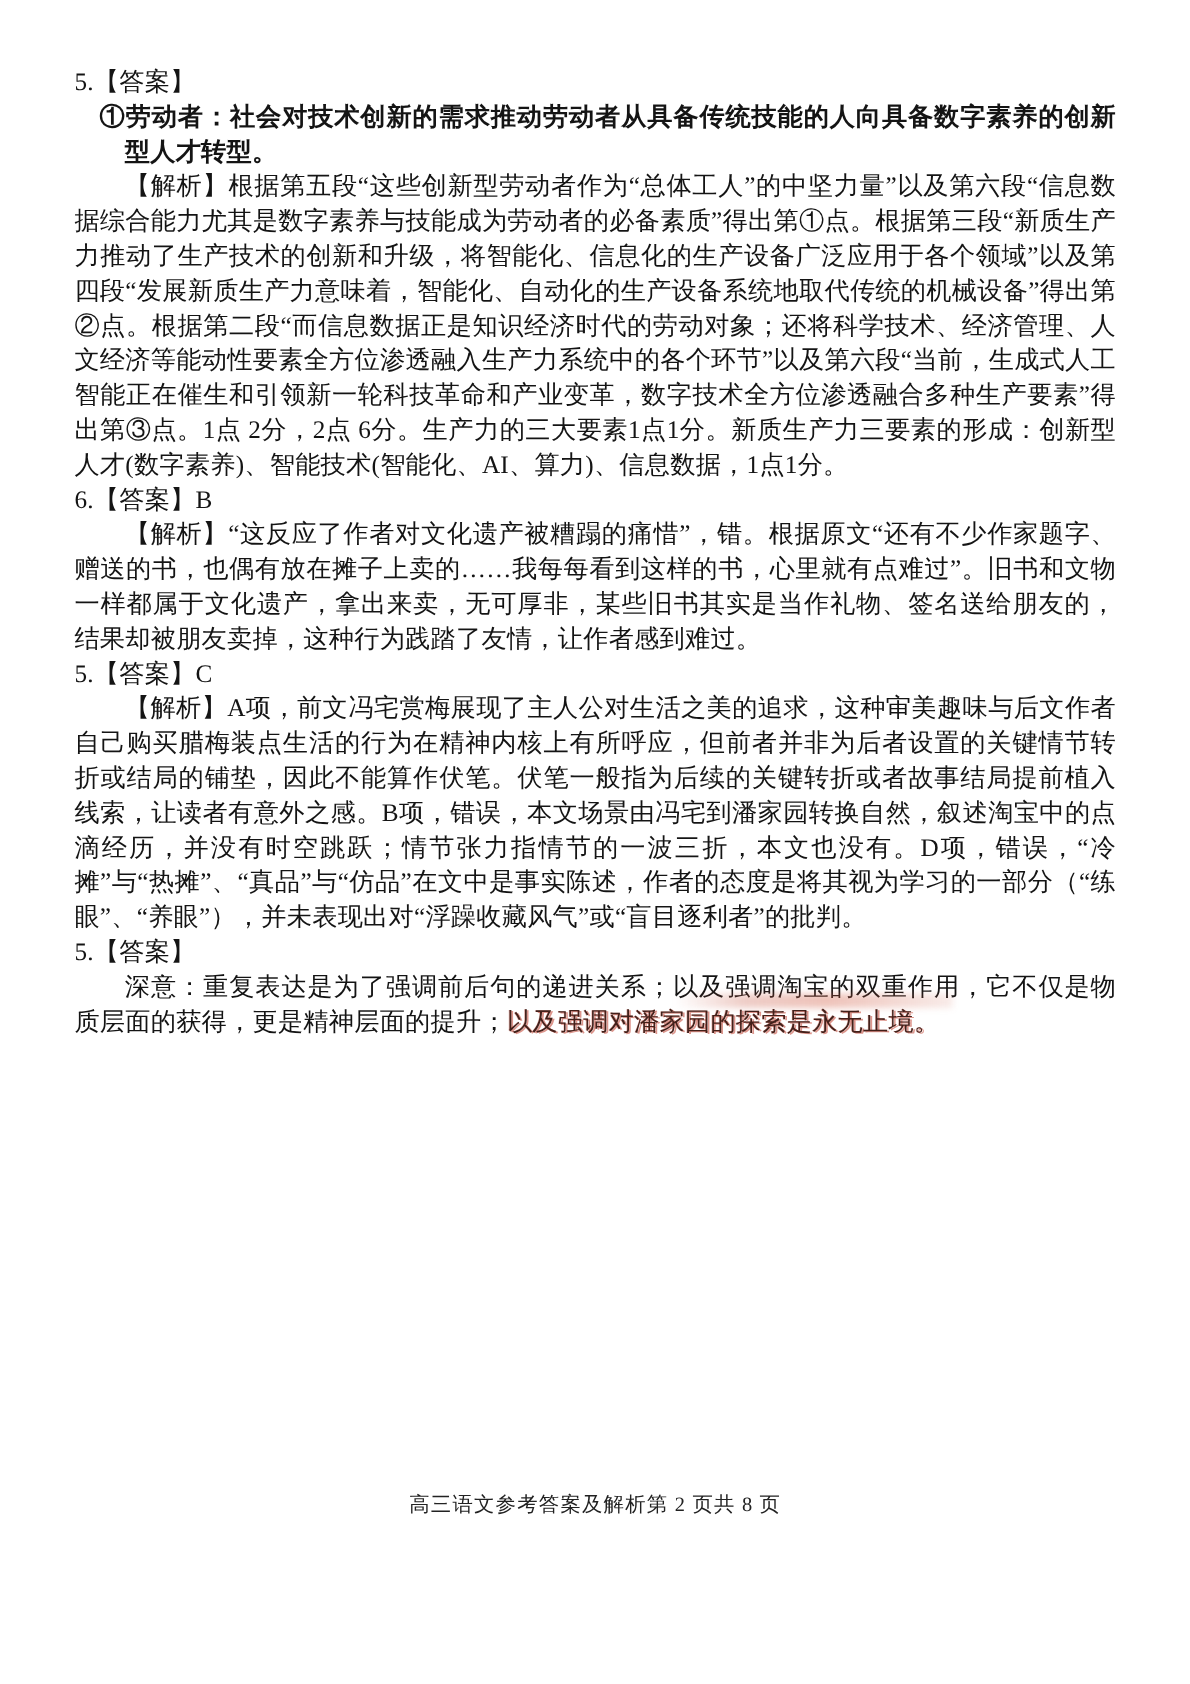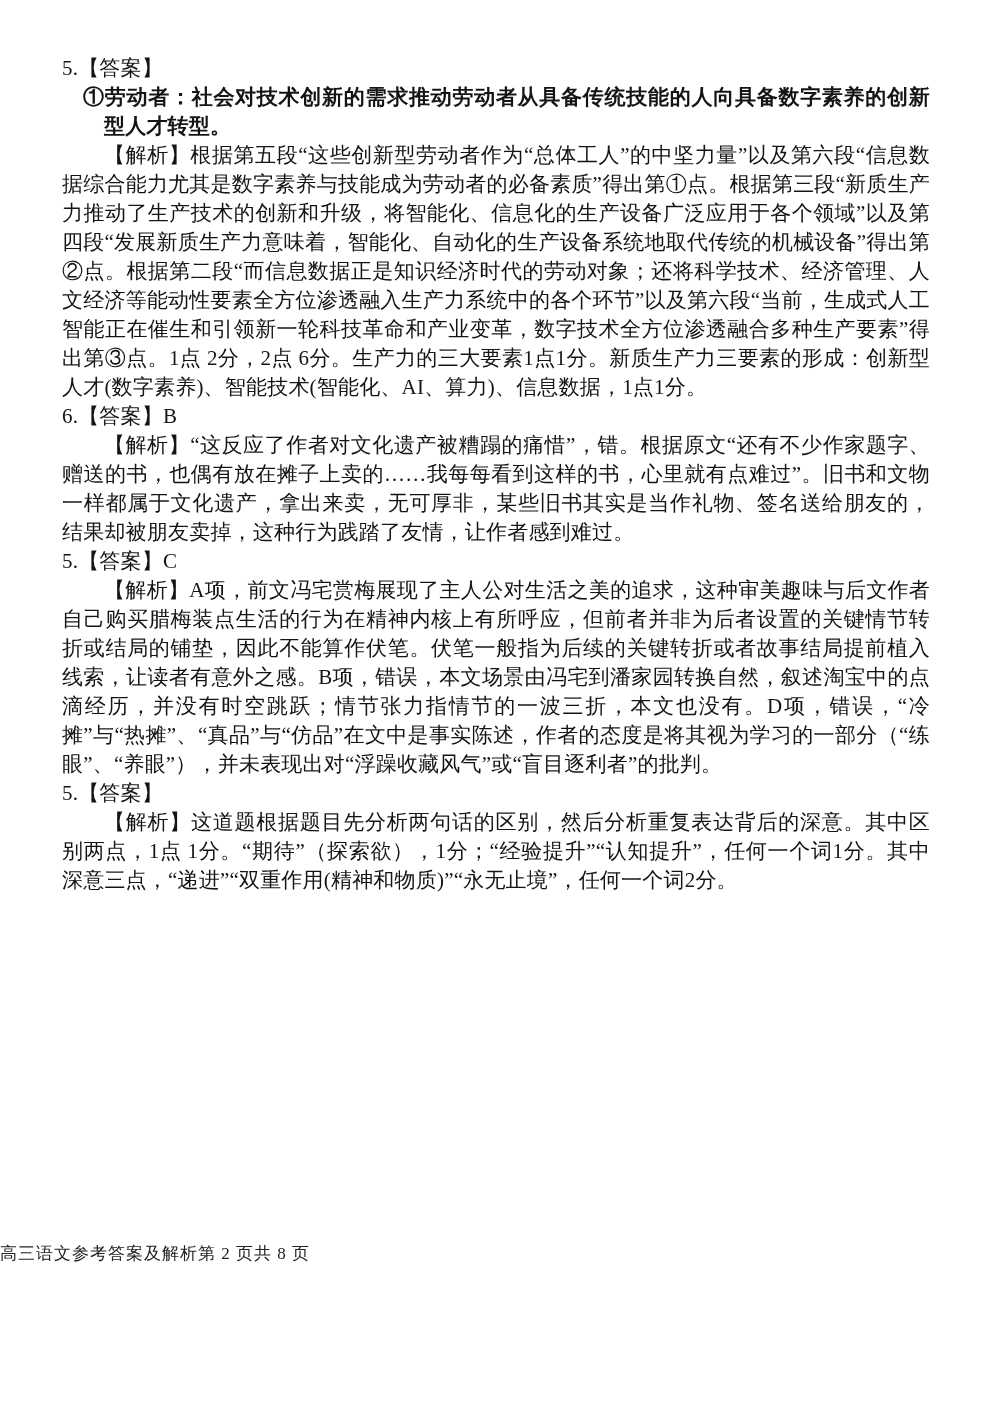--- a/index.html
+++ b/index.html
@@ -50,35 +50,35 @@
   }
   
   .red-strong{
     color:#43201a;
     text-shadow:1.6px 1px 0 rgba(193,64,47,0.55), -0.5px 0 0 rgba(193,64,47,0.35);
   }
   .footer{
     position:absolute;
     left:0; right:0;
     top:1242px;
-    text-align:left;
+    text-align:center;
     font-size:17px;
     color:#222;
     letter-spacing:1px;
   }
 </style>
 </head>
 <body>
 
 <div class="page">
   <div class="content">
       <p class="flush"><span class="seg">5.【答案】</span></p>
       <p class="hang"><span class="seg">①劳动者：社会对技术创新的需求推动劳动者从具备传统技能的人向具备数字素养的创新型人才转型。</span></p>
       <p class="indent"><span class="seg">【解析】根据第五段“这些创新型劳动者作为“总体工人”的中坚力量”以及第六段“信息数据综合能力尤其是数字素养与技能成为劳动者的必备素质”得出第①点。根据第三段“新质生产力推动了生产技术的创新和升级，将智能化、信息化的生产设备广泛应用于各个领域”以及第四段“发展新质生产力意味着，智能化、自动化的生产设备系统地取代传统的机械设备”得出第②点。根据第二段“而信息数据正是知识经济时代的劳动对象；还将科学技术、经济管理、人文经济等能动性要素全方位渗透融入生产力系统中的各个环节”以及第六段“当前，生成式人工智能正在催生和引领新一轮科技革命和产业变革，数字技术全方位渗透融合多种生产要素”得出第③点。1点 2分，2点 6分。生产力的三大要素1点1分。新质生产力三要素的形成：创新型人才(数字素养)、智能技术(智能化、AI、算力)、信息数据，1点1分。</span></p>
       <p class="flush"><span class="seg">6.【答案】B</span></p>
       <p class="indent"><span class="seg">【解析】“这反应了作者对文化遗产被糟蹋的痛惜”，错。根据原文“还有不少作家题字、赠送的书，也偶有放在摊子上卖的……我每每看到这样的书，心里就有点难过”。旧书和文物一样都属于文化遗产，拿出来卖，无可厚非，某些旧书其实是当作礼物、签名送给朋友的，结果却被朋友卖掉，这种行为践踏了友情，让作者感到难过。</span></p>
       <p class="flush"><span class="seg">5.【答案】C</span></p>
       <p class="indent"><span class="seg">【解析】A项，前文冯宅赏梅展现了主人公对生活之美的追求，这种审美趣味与后文作者自己购买腊梅装点生活的行为在精神内核上有所呼应，但前者并非为后者设置的关键情节转折或结局的铺垫，因此不能算作伏笔。伏笔一般指为后续的关键转折或者故事结局提前植入线索，让读者有意外之感。B项，错误，本文场景由冯宅到潘家园转换自然，叙述淘宝中的点滴经历，并没有时空跳跃；情节张力指情节的一波三折，本文也没有。D项，错误，“冷摊”与“热摊”、“真品”与“仿品”在文中是事实陈述，作者的态度是将其视为学习的一部分（“练眼”、“养眼”），并未表现出对“浮躁收藏风气”或“盲目逐利者”的批判。</span></p>
       <p class="flush"><span class="seg">5.【答案】</span></p>
-      <p class="indent"><span class="seg">【解析】这道题根据题目先分析两句话的区别，然后分析重复表达背后的深意。其中区别两点，1点 1分。“期待”（探索欲），1分；“经验提升”“认知提升”，任何一个词1分。其中深意三点，“递进”“双重作用(精神和物质)”“永无止境”，任何一个词2分。</span></p>
+      <p class="indent"><span class="seg">深意：重复表达是为了强调前后句的递进关系；</span><span class="seg red-ghost">以及强调淘宝的双重作用</span><span class="seg">，它不仅是物质层面的获得，更是精神层面的提升；</span><span class="seg red-strong">以及强调对潘家园的探索是永无止境。</span></p>
     </div>
   <div class="footer">高三语文参考答案及解析第 2 页共 8 页</div>
 </div>
 
 </body></html>

